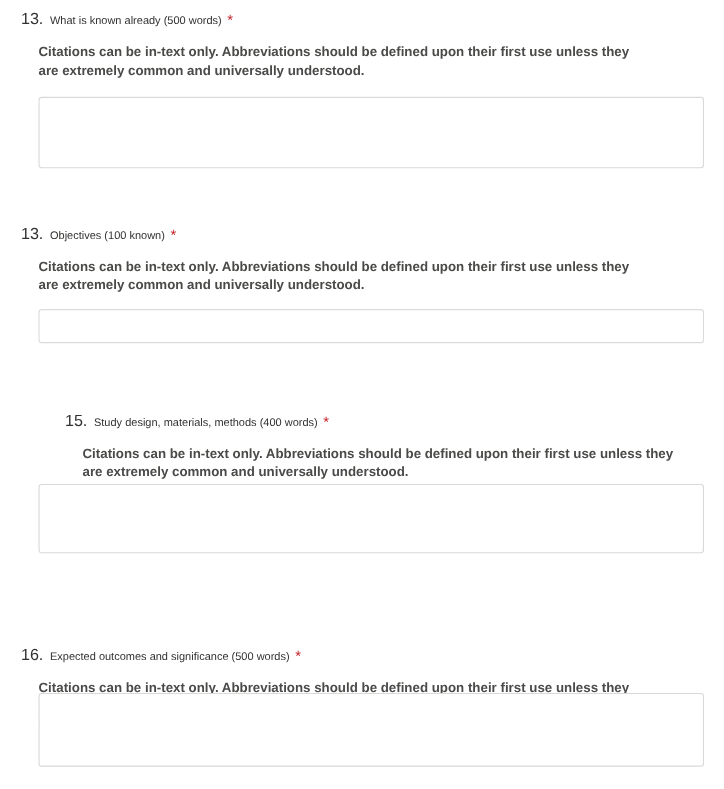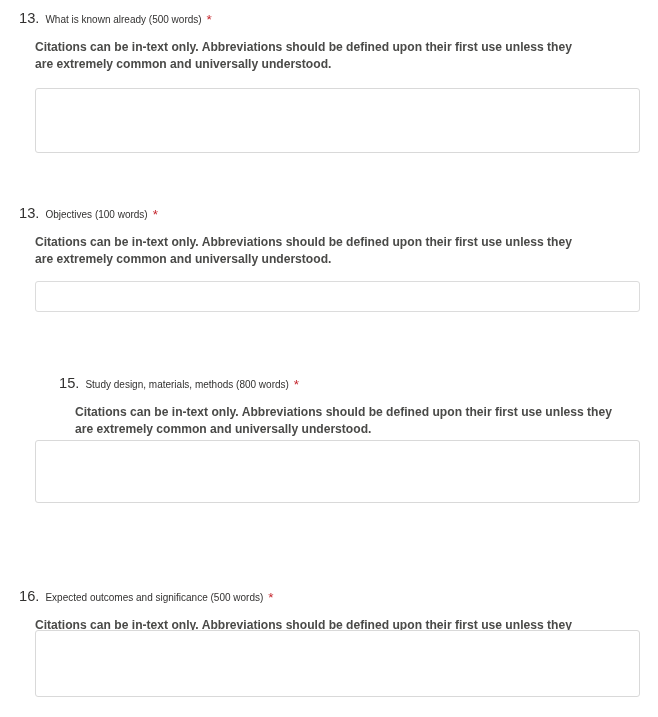--- a/index.html
+++ b/index.html
@@ -117,33 +117,33 @@
     </div>
     <div class="question-description">Citations can be in-text only. Abbreviations should be defined upon their first use unless they are extremely common and universally understood.</div>
   </section>
   <div class="answer-box multiline" style="top:88px;height:65px;">
     <textarea class="answer-input" placeholder="" style=""></textarea>
   </div>
 
   <section class="question-block" style="top:203px;">
     <div class="question-title-row">
       <span class="question-number">13.</span>
-      <span class="question-title">Objectives (100 words)</span>
+      <span class="question-title">Objectives (100 known)</span>
       <span class="required-asterisk">*</span>
     </div>
     <div class="question-description">Citations can be in-text only. Abbreviations should be defined upon their first use unless they are extremely common and universally understood.</div>
   </section>
   <div class="answer-box singleline" style="top:281px;height:31px;">
     <input class="answer-input" type="text" style="padding: 6px 10px;" placeholder="">
   </div>
 
   <section class="question-block" style="top:373px;margin-left:40px;">
     <div class="question-title-row">
       <span class="question-number">15.</span>
-      <span class="question-title">Study design, materials, methods (800 words)</span>
+      <span class="question-title">Study design, materials, methods (400 words)</span>
       <span class="required-asterisk">*</span>
     </div>
     <div class="question-description">Citations can be in-text only. Abbreviations should be defined upon their first use unless they are extremely common and universally understood.</div>
   </section>
   <div class="answer-box multiline" style="top:440px;height:63px;">
     <textarea class="answer-input" placeholder="" style=""></textarea>
   </div>
 
   <section class="question-block" style="top:586px;">
     <div class="question-title-row">

